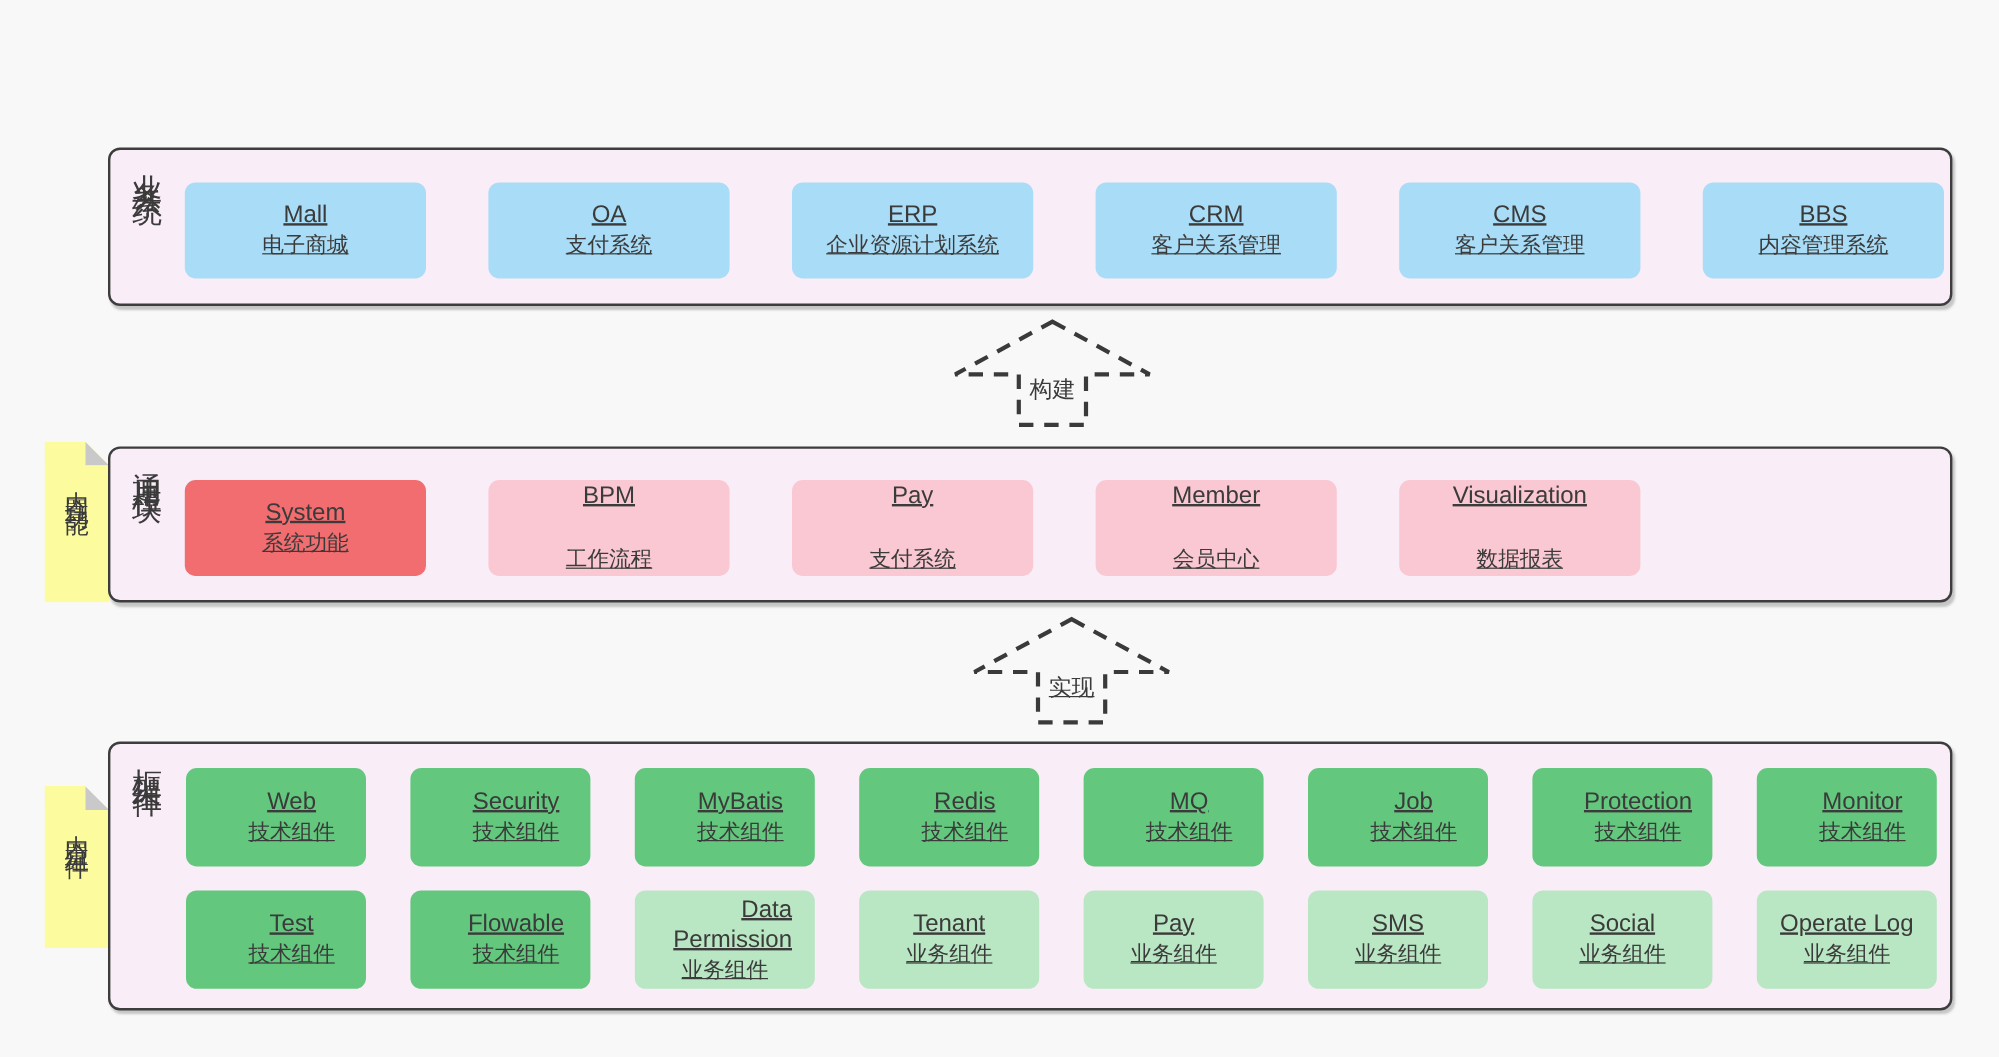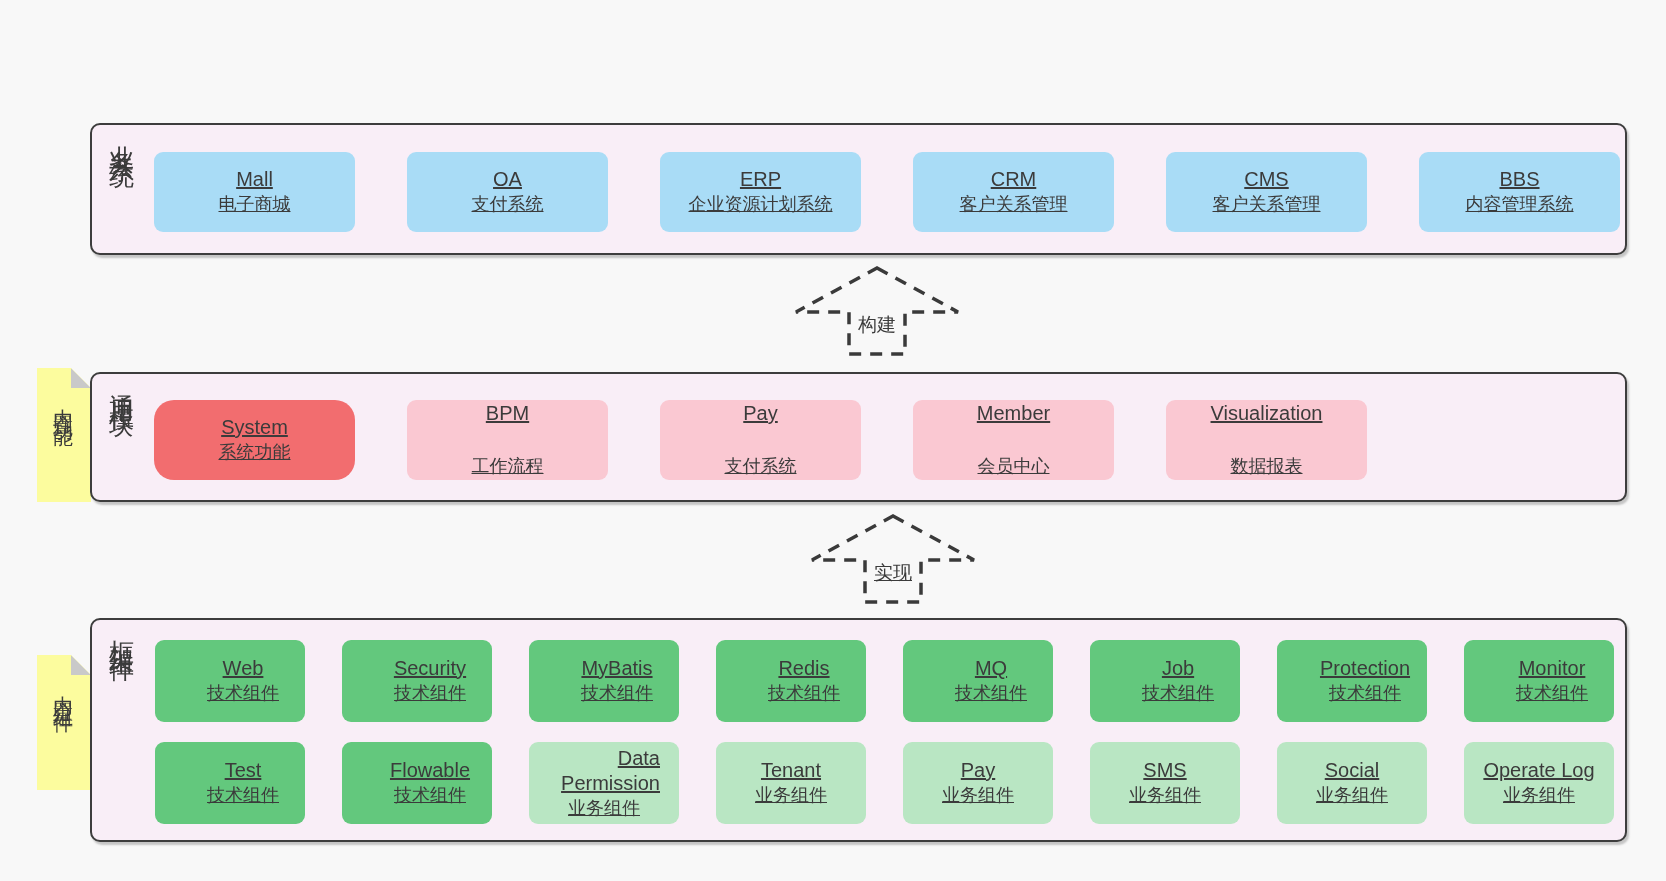--- a/index.html
+++ b/index.html
@@ -42,21 +42,21 @@
     border-radius:9px;
     display:flex; flex-direction:column; justify-content:center; align-items:center;
     text-align:right; line-height:25px;text-decoration:underline;
   }
   #layer-business .box, #layer-modules .box { width:201px; height:80px; }
   #layer-components .box { width:150px; height:82px; }
   .box .en { font-size:20px; max-width:180px; }
   #layer-components .box .en { max-width:112px; }
   .box .zh { font-size:18px; }
   .box.blue        { background: var(--blue, #a9dcf6); }
-  .box.red         { background: var(--red, #f26d6f); border-radius: 20px; }
+  .box.red         { background: var(--red, #f26d6f); }
   .box.pink        { background: var(--pink, #fac8d2); gap: 28px; }
   .box.green-dark  { background: var(--green-dark, #63c87d); padding-left: 26px; }
   .box.green-light { background: var(--green-light, #b9e6c3); }
 
   
   .note {
     position:absolute; left:37px; width:54px;
     background: var(--note-yellow, #fcfc9e);
     clip-path: polygon(0 0, calc(100% - 20px) 0, 100% 20px, 100% 100%, 0 100%);
     z-index:0;

